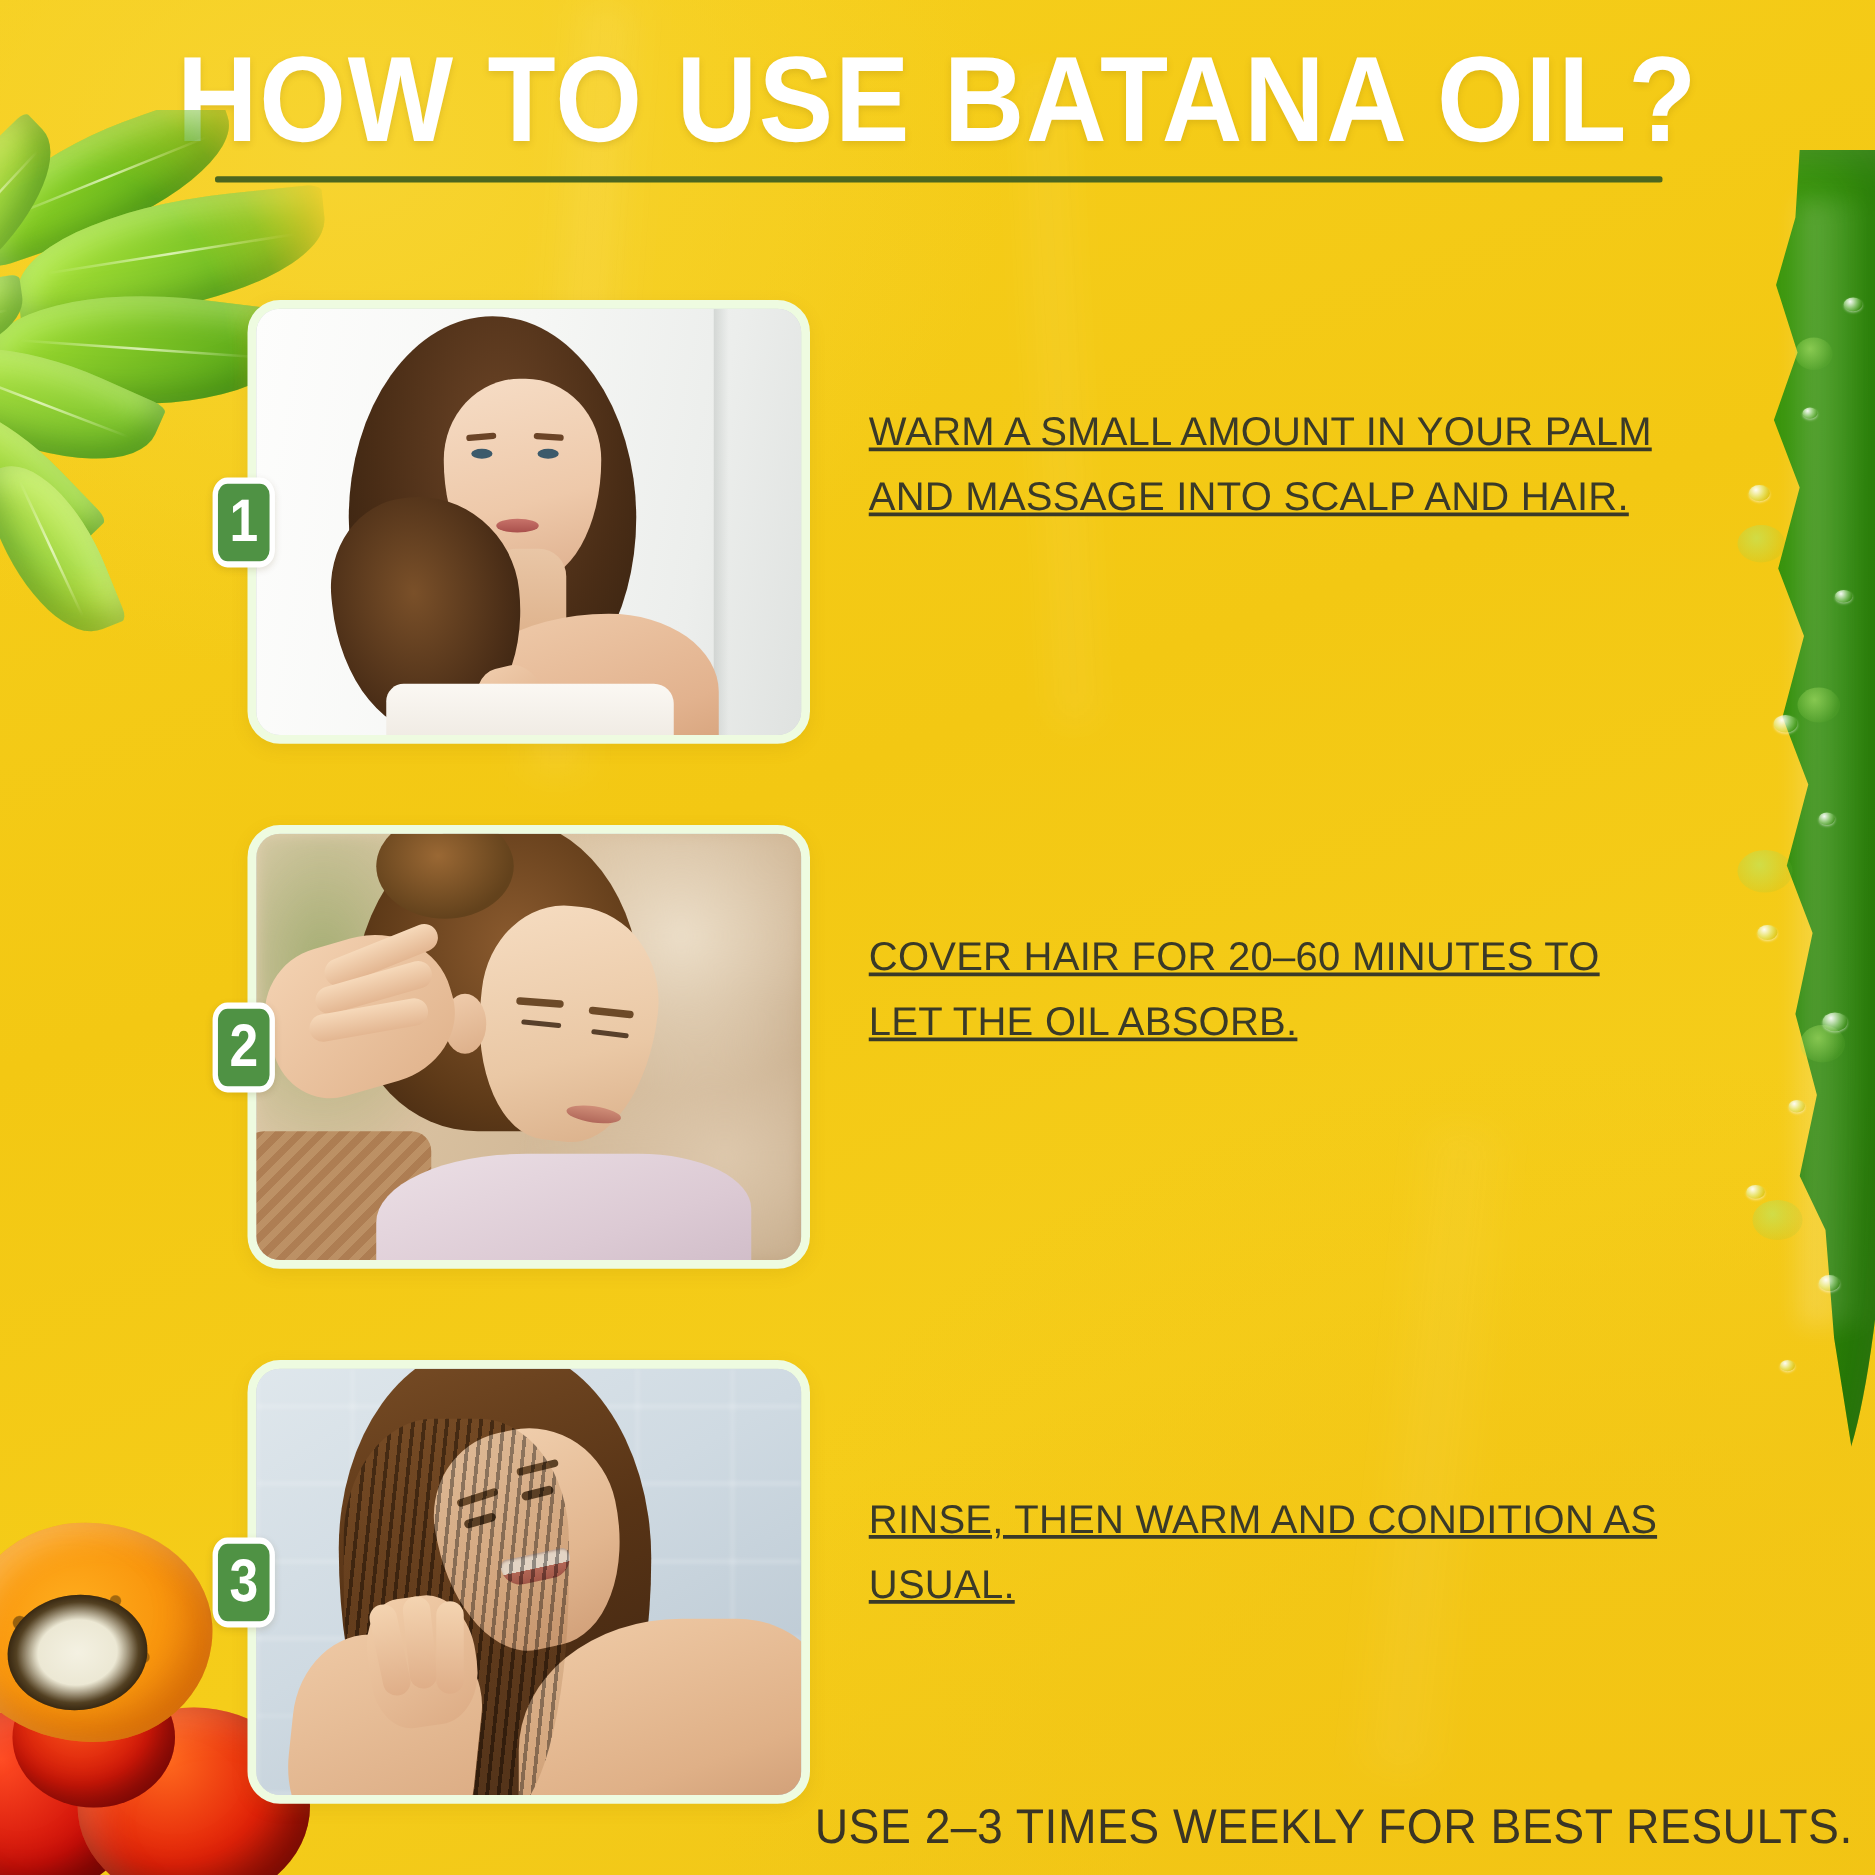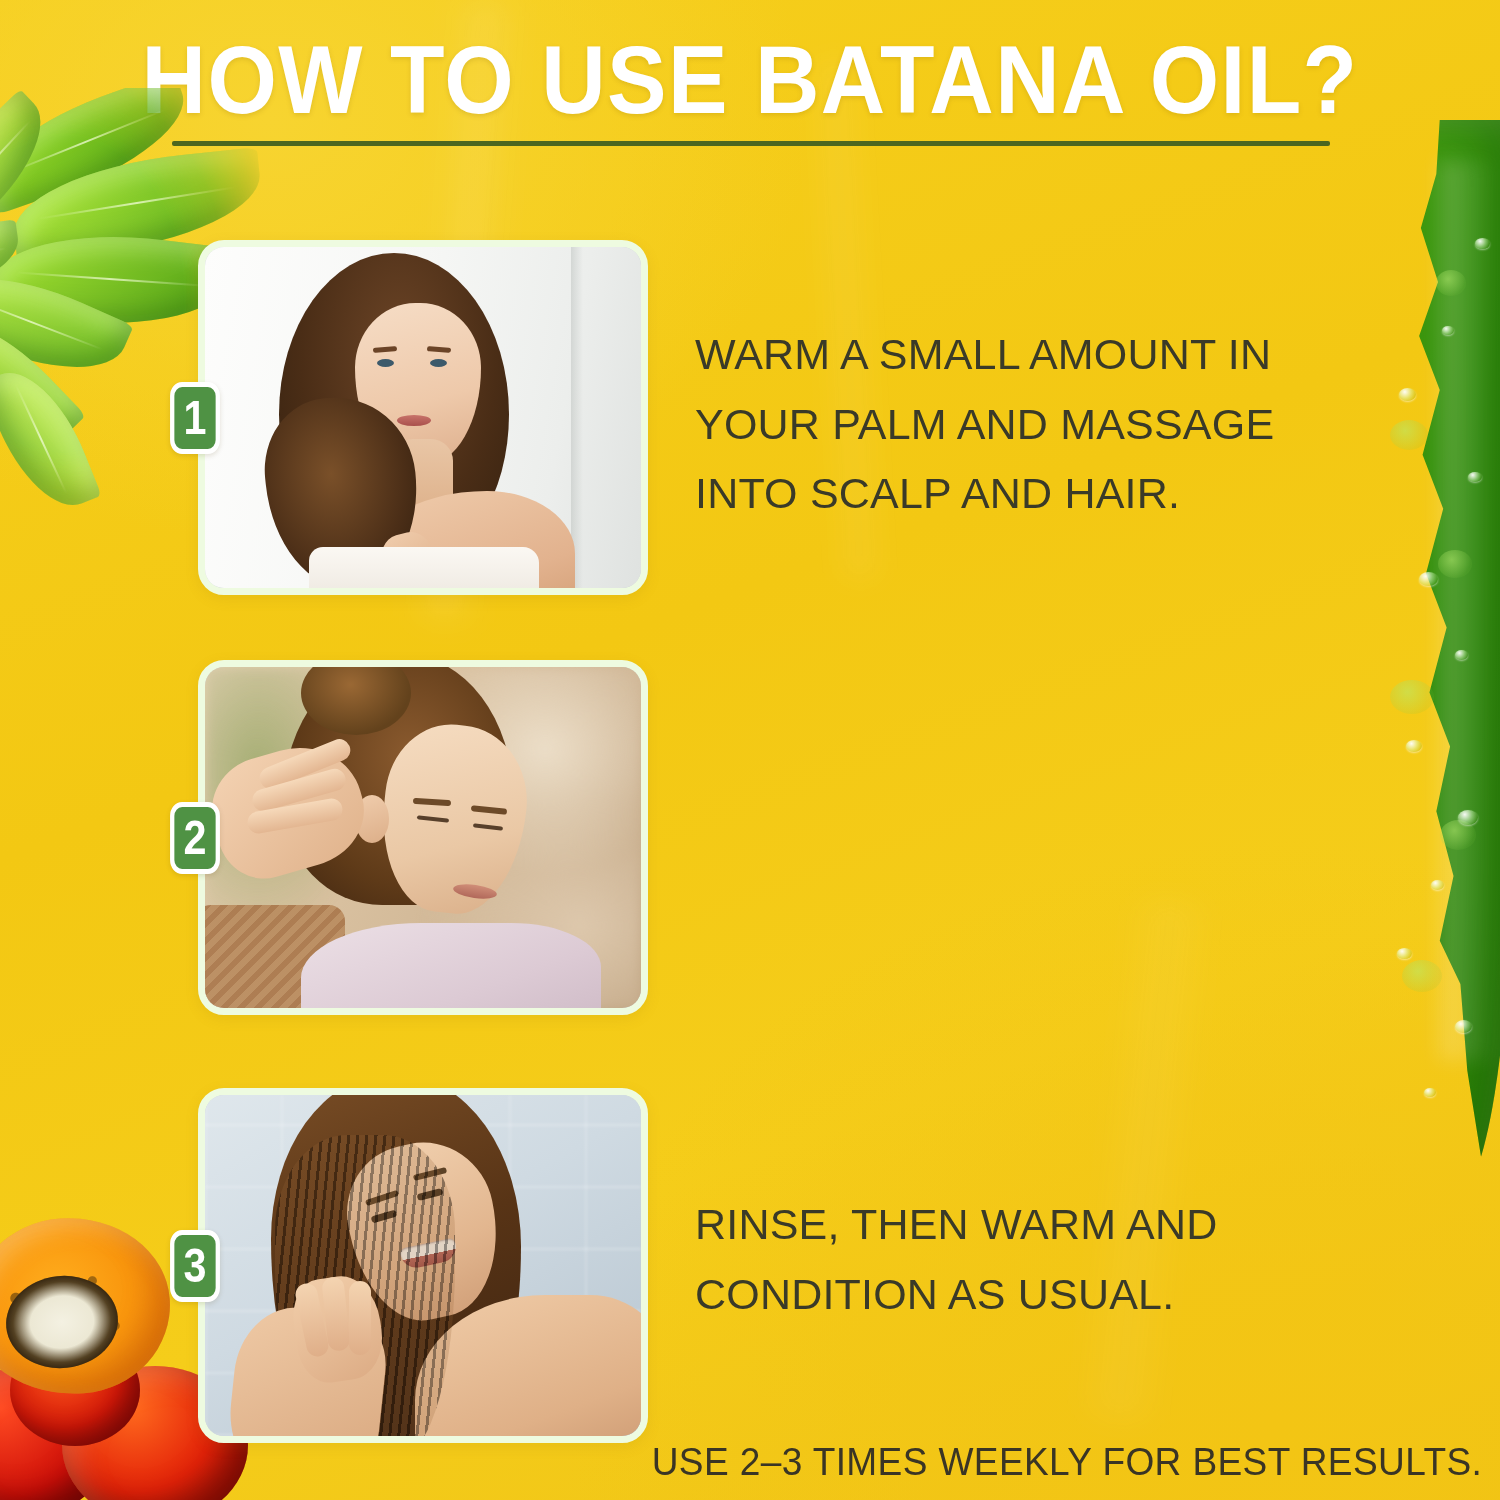--- a/index.html
+++ b/index.html
@@ -433,24 +433,25 @@
   .badge-1 { top: 142px; }
   .badge-2 { top: 142px; }
   .badge-3 { top: 142px; }
 
   
   .step-text {
     position: absolute;
     color: #3a3a28;
     font-family: "Liberation Sans", sans-serif;
     font-weight: 400;
-    font-size: 43px;
+    font-size: 32px;
     line-height: 1.62;
     letter-spacing: 0.2px;
     width: 640px;
+    text-decoration: underline;
   }
   .text-1 { left: 695px; top: 320px; }
   .text-2 { left: 695px; top: 740px; }
   .text-3 { left: 695px; top: 1190px; }
 
   
   .footer-note {
     position: absolute;
     right: 18px;
     bottom: 16px;
@@ -584,18 +585,19 @@
           <div class="hand"></div>
           <div class="finger3 g1"></div>
           <div class="finger3 g2"></div>
           <div class="finger3 g3"></div>
         </div>
       </div>
       <div class="badge badge-3">3</div>
     </div>
 
     <div class="step-text text-1">WARM A SMALL AMOUNT IN YOUR PALM AND MASSAGE INTO SCALP AND HAIR.</div>
+    <div class="step-text text-2">COVER HAIR FOR 20–60 MINUTES TO LET THE OIL ABSORB.</div>
     <div class="step-text text-3">RINSE, THEN WARM AND CONDITION AS USUAL.</div>
   </div>
 
   <div class="footer-note">USE 2–3 TIMES WEEKLY FOR BEST RESULTS.</div>
 
 </div>
 
 </body></html>

